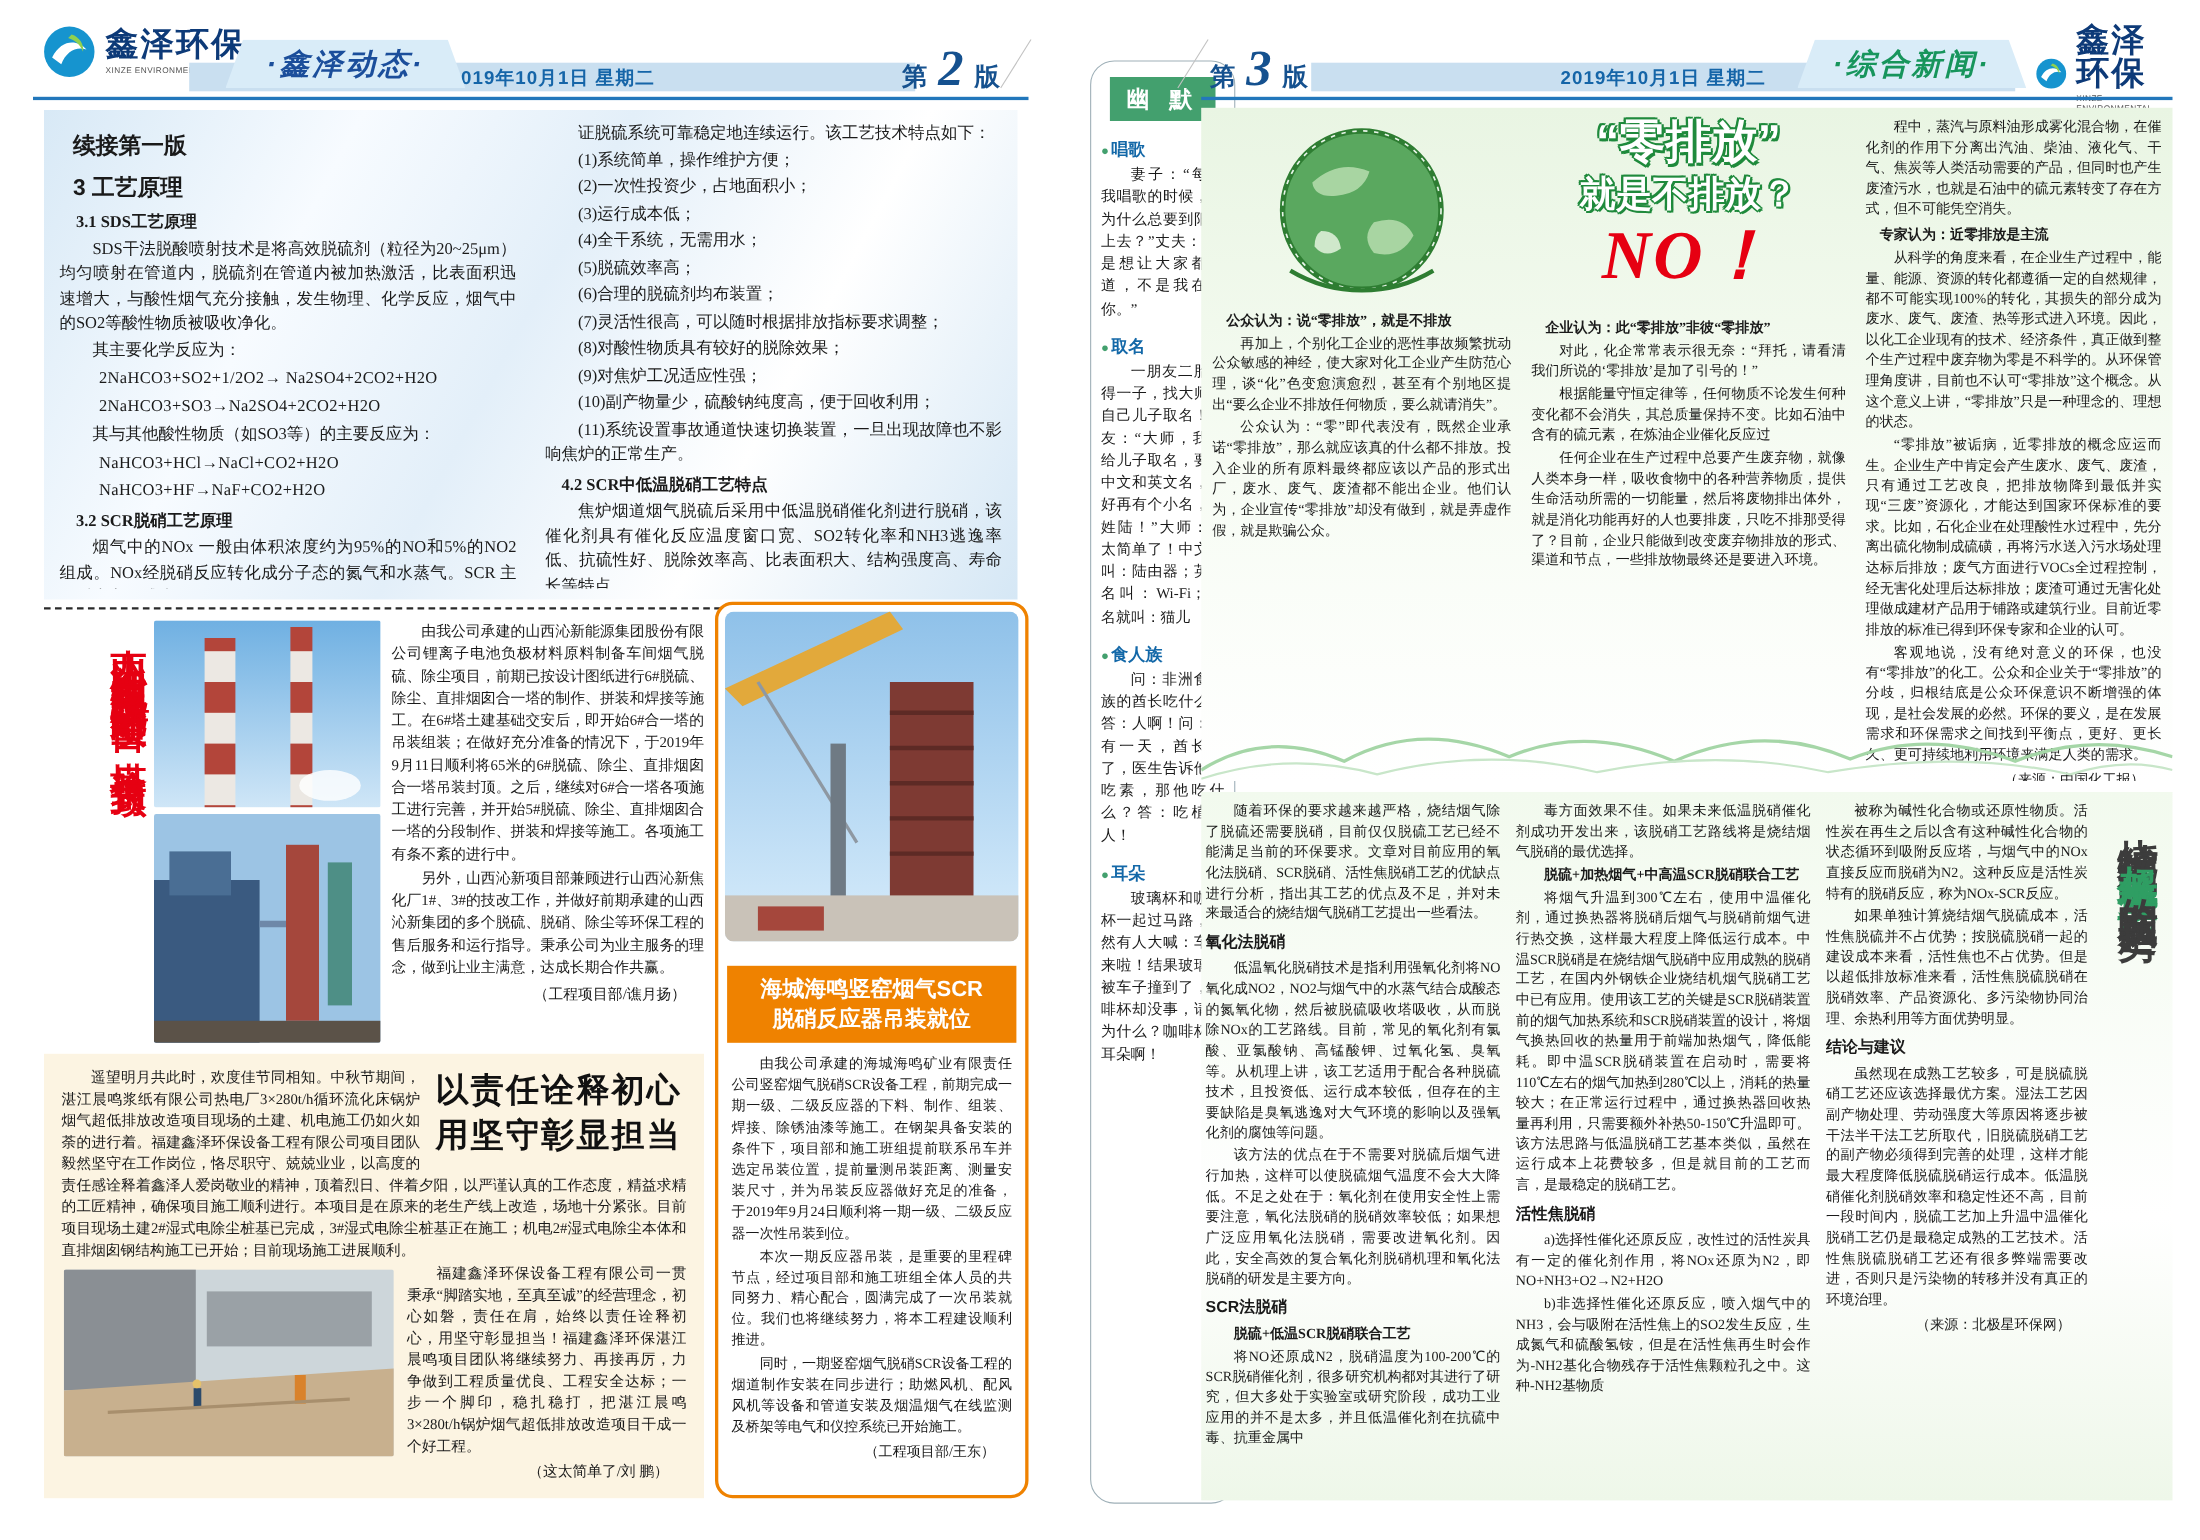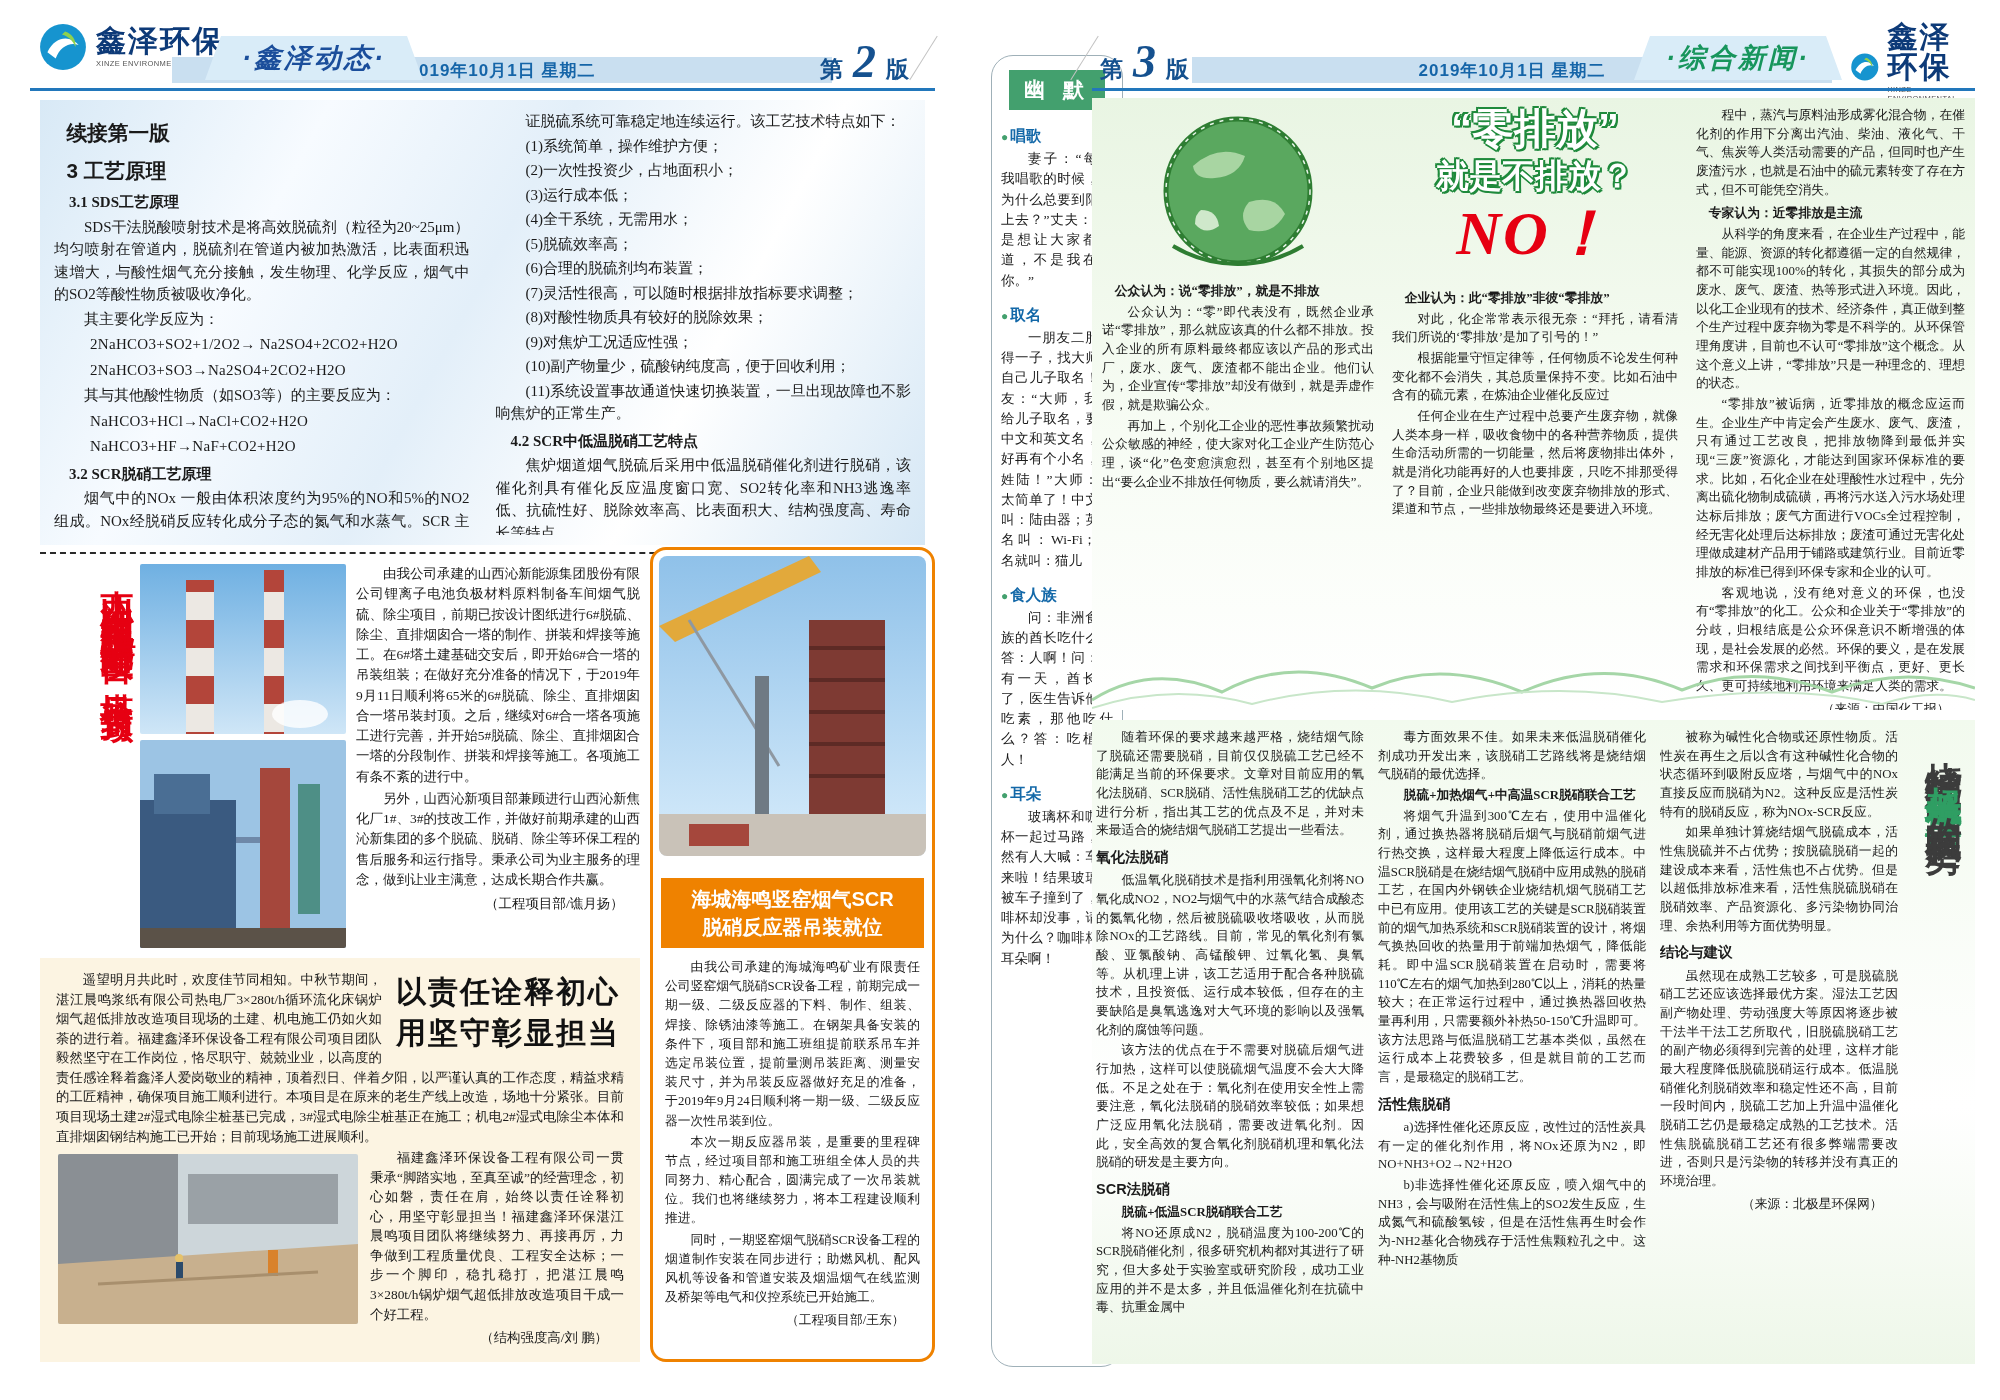--- a/index.html
+++ b/index.html
@@ -223,21 +223,21 @@
         <rect width="300" height="170" fill="#cdd6da"></rect>
         <rect x="0" y="0" width="120" height="110" fill="#8a8f94"></rect>
         <rect x="130" y="20" width="150" height="50" fill="#9aa1a6"></rect>
         <polygon points="0,110 300,90 300,170 0,170" fill="#c8b08e"></polygon>
         <rect x="118" y="108" width="7" height="18" fill="#2b4a6b"></rect>
           <circle cx="121" cy="104" r="4" fill="#e5c26a"></circle>
         <rect x="210" y="96" width="10" height="26" fill="#d9822b"></rect>
         <line x1="40" y1="130" x2="260" y2="118" stroke="#a88f6d" stroke-width="3"></line>
       </svg>
       <p class="blk-p">福建鑫泽环保设备工程有限公司一贯秉承“脚踏实地，至真至诚”的经营理念，初心如磐，责任在肩，始终以责任诠释初心，用坚守彰显担当！福建鑫泽环保湛江晨鸣项目团队将继续努力、再接再厉，力争做到工程质量优良、工程安全达标；一步一个脚印，稳扎稳打，把湛江晨鸣3×280t/h锅炉烟气超低排放改造项目干成一个好工程。</p>
-      <div class="byline">（结构强度高/刘 鹏）</div>
+      <div class="byline">（这太简单了/刘 鹏）</div>
     </article>
 
     <article class="a4">
       <svg class="a4-photo" width="267" height="300" viewBox="0 0 267 300">
         <defs>
             <linearGradient id="sky2" x1="0" y1="0" x2="0" y2="1">
           <stop offset="0" stop-color="#8fc1e9"></stop>
               <stop offset="1" stop-color="#d7ecfb"></stop>
             </linearGradient>
           </defs>
@@ -322,22 +322,22 @@
           <svg class="earth" width="170" height="170" viewBox="0 0 170 170">
             <circle cx="85" cy="85" r="72" fill="#5aa85f" stroke="#2e7d32" stroke-width="5"></circle>
             <path d="M40 60 q24 -22 52 -10 q-6 20 -30 22 q-20 2 -22 -12z" fill="#a8d5a2"></path>
             <path d="M96 96 q26 -8 36 12 q-12 22 -36 16 q-12 -14 0 -28z" fill="#a8d5a2"></path>
             <path d="M48 104 q16 0 18 16 q-14 10 -24 -2 q0 -10 6 -14z" fill="#cfe8cb"></path>
             <circle cx="85" cy="85" r="72" fill="none" stroke="#e8f5e9" stroke-width="1.5" stroke-dasharray="4 6"></circle>
             <path d="M20 140 q30 18 65 18 q35 0 65 -18" fill="none" stroke="#2e7d32" stroke-width="4"></path>
           </svg>
           <div>
               <h4 class="blk-h">公众认为：说“零排放”，就是不排放</h4>
+              <p class="blk-p">再加上，个别化工企业的恶性事故频繁扰动公众敏感的神经，使大家对化工企业产生防范心理，谈“化”色变愈演愈烈，甚至有个别地区提出“要么企业不排放任何物质，要么就请消失”。</p>
               <p class="blk-p">公众认为：“零”即代表没有，既然企业承诺“零排放”，那么就应该真的什么都不排放。投入企业的所有原料最终都应该以产品的形式出厂，废水、废气、废渣都不能出企业。他们认为，企业宣传“零排放”却没有做到，就是弄虚作假，就是欺骗公众。</p>
-              <p class="blk-p">再加上，个别化工企业的恶性事故频繁扰动公众敏感的神经，使大家对化工企业产生防范心理，谈“化”色变愈演愈烈，甚至有个别地区提出“要么企业不排放任何物质，要么就请消失”。</p>
             </div>
         </div>
         <div class="r1-col mid">
           <div class="r1-title">
             <div class="t1">“零排放”</div>
             <div class="t2">就是不排放？</div>
             <div class="t-no">NO！</div>
           </div>
           <div>
               <h4 class="blk-h">企业认为：此“零排放”非彼“零排放”</h4>

